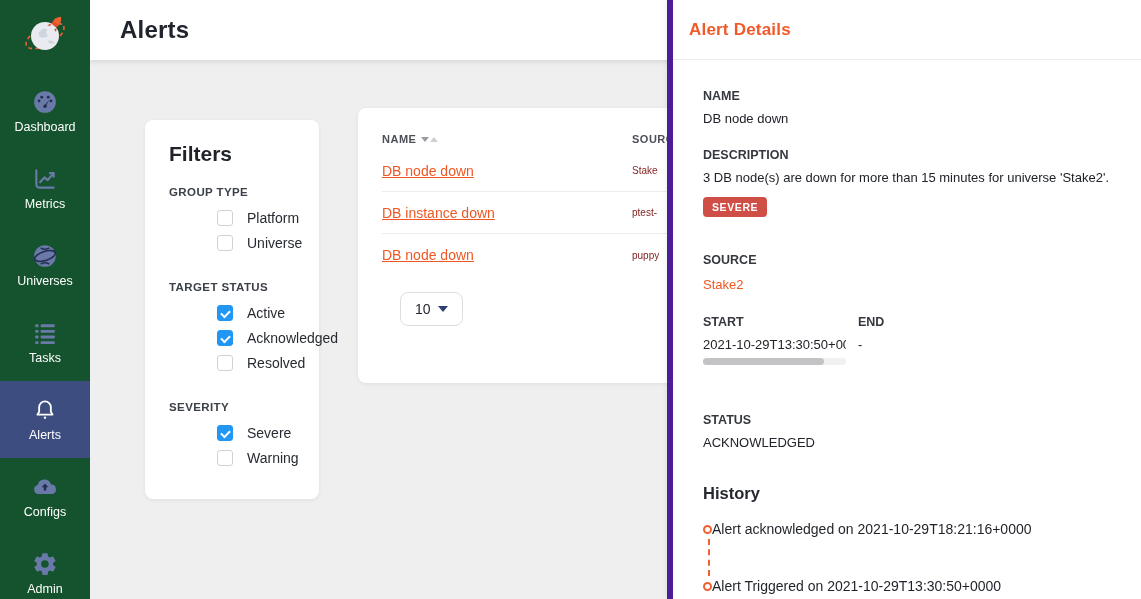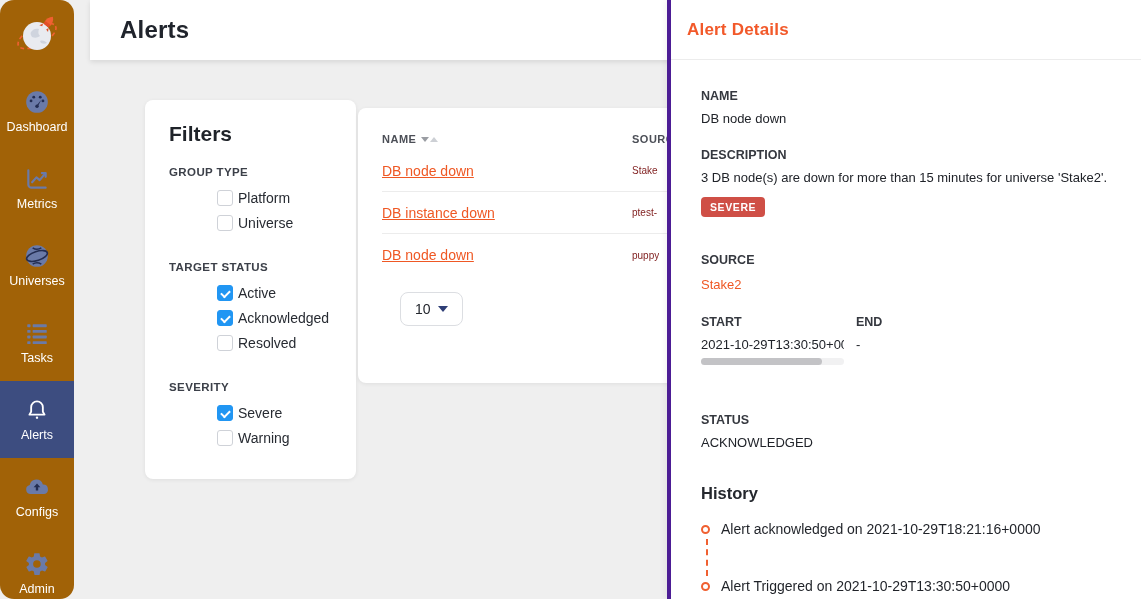--- a/index.html
+++ b/index.html
@@ -1,41 +1,41 @@
 <!DOCTYPE html>
 <html><head>
 <meta charset="utf-8">
 <style>
   * { margin:0; padding:0; box-sizing:border-box; }
   html,body { width:1141px; height:599px; overflow:hidden; }
   body { font-family:"Liberation Sans","DejaVu Sans",sans-serif; background:#efefef; position:relative; color:#232730; }
 
   
-  .sidebar { position:absolute; left:0; top:0; width:74px; height:599px; background:#a16207; z-index:20;border-radius:14px; }
+  .sidebar { position:absolute; left:0; top:0; width:90px; height:599px; background:#14532d; z-index:20; }
   .logo { height:73px; display:flex; align-items:center; justify-content:center; cursor:pointer; }
   .nav-item { height:77px; display:flex; flex-direction:column; align-items:center; justify-content:center; gap:5px; cursor:pointer; }
   .nav-item .icon { color:#6a7aa8; width:26px; height:26px; display:flex; align-items:center; justify-content:center; }
   .nav-item.active { background:#3d4d80; }
   .nav-item.active .icon { color:#ffffff; }
   .nav-label { color:#ffffff; font-size:12.5px; font-weight:500; }
 
   
   .header { position:absolute; left:90px; top:0; width:1051px; height:60px; background:#ffffff; box-shadow:0 2px 5px rgba(0,0,0,0.10); z-index:5; display:flex; align-items:center; padding-left:30px; }
   .page-title { font-size:24px; font-weight:700; color:#20242c; letter-spacing:0.2px; }
 
   
   .content { position:absolute; left:90px; top:60px; width:1051px; height:539px; background:#efefef; }
   .card { background:#ffffff; border-radius:8px; box-shadow:0 1px 4px rgba(0,0,0,0.07); position:absolute; }
 
   
-  .filters-card { left:55px; top:40px; width:211px; height:379px; padding:22px 24px; }
+  .filters-card { left:55px; top:60px; width:174px; height:379px; padding:22px 24px; }
   .filters-title { font-size:21px; font-weight:700; color:#1f2329; margin-bottom:20px; }
   .filter-section { margin-bottom:22px; }
   .filter-section-label { font-size:11.5px; font-weight:700; color:#3c4049; letter-spacing:0.4px; margin-bottom:12px; }
-  .checkbox-row { display:flex; align-items:center; gap:5px; margin-bottom:9px; cursor:pointer;padding-left:48px; }
+  .checkbox-row { display:flex; align-items:center; gap:14px; margin-bottom:9px; cursor:pointer;padding-left:48px; }
   .checkbox { width:16px; height:16px; background:#fff; border:1.5px solid #cfd2d8; border-radius:3px; position:relative; flex:none; }
   .checkbox.checked { background:#2196f3; border-color:#2196f3; }
   .checkbox.checked::after { content:""; position:absolute; left:3px; top:3.5px; width:7px; height:4px; border-left:2px solid #fff; border-bottom:2px solid #fff; transform:rotate(-45deg); }
   .checkbox-label { font-size:14px; color:#272b32; }
 
   
   .table-card { left:268px; top:48px; width:352px; height:275px; padding:20px 0 0 24px; }
   .tbl-head { display:flex; align-items:center; height:22px; }
   .tbl-col-name { width:250px; }
   .th { font-size:11px; font-weight:700; color:#4c4f57; letter-spacing:0.5px; }
@@ -46,39 +46,39 @@
   .caret-up { border-bottom:5px solid #cdd0d5; }
   .tbl-row { display:flex; align-items:center; height:42px; border-bottom:1px solid #ececec; }
   .tbl-row:first-of-type { border-top:none; }
   .tbl-row:last-of-type { border-bottom:none; }
   .alert-link { font-size:14px; color:#ef5824; text-decoration:underline; cursor:pointer; }
   .src-cell { font-size:10px; color:#7f1d1d; white-space:nowrap; overflow:hidden; }
   .page-size-btn { margin:16px 0 0 18px; display:inline-flex; align-items:center; gap:7px; border:1px solid #dcdee2; border-radius:8px; background:#fff; padding:8px 14px; font-size:14px; color:#23262d; cursor:pointer; font-family:inherit; }
   .page-caret { width:0; height:0; border-left:5px solid transparent; border-right:5px solid transparent; border-top:6px solid #2e3e76; }
 
   
-  .details-panel { position:absolute; left:667px; top:0; width:474px; height:599px; background:#ffffff; border-left:4px solid #4c1d95; box-shadow:-2px 0 6px rgba(0,0,0,0.05); z-index:10; }
+  .details-panel { position:absolute; left:667px; top:0; width:474px; height:599px; background:#ffffff; border-left:6px solid #4c1d95; box-shadow:-2px 0 6px rgba(0,0,0,0.05); z-index:10; }
   .panel-header { height:60px; border-bottom:1px solid #ececec; display:flex; align-items:center; padding:0 16px; }
   .panel-title { color:#f2592a; font-size:17px; font-weight:700; letter-spacing:0.2px; }
   .panel-body { padding:29px 26px 0 30px; }
   .detail-label { font-size:12.5px; font-weight:600; color:#35383f; margin-bottom:8px; }
   .detail-value { font-size:13px; color:#202329; }
   .detail-block { margin-bottom:22px; }
   .severity-badge { display:inline-block; margin-top:12px; background:#cf4f46; color:#ffffff; font-size:10.5px; font-weight:700; letter-spacing:0.6px; padding:4px 9px; border-radius:4px; }
   .source-block { margin-top:36px; }
   .source-link { font-size:13px; color:#ef5824; cursor:pointer; }
   .time-row { display:flex; margin-top:22px; }
   .time-col-start { width:155px; }
   .start-value-clip { width:143px; overflow:hidden; white-space:nowrap; }
   .hscrollbar { width:143px; height:7px; background:#f1f1f2; border-radius:4px; margin-top:6px; position:relative; }
   .hscrollbar-thumb { position:absolute; left:0; top:0; width:121px; height:7px; background:#c3c3c6; border-radius:4px; cursor:pointer; }
   .status-block { margin-top:48px; }
   .history-title { margin-top:34px; font-size:16.5px; font-weight:700; color:#25282e; }
   .history-list { margin-top:18px; }
-  .history-item { display:flex; align-items:center; gap:11px; }
+  .history-item { display:flex; align-items:center; }
   .history-dot { width:9px; height:9px; border:2px solid #f06031; border-radius:50%; background:#fff; flex:none; }
   .history-text { font-size:14px; color:#1f2228; }
   .history-connector { border-left:2px dashed #f06031; height:37px; margin-left:4.5px; margin-top:2px; margin-bottom:2px; }
 </style>
 </head>
 <body>
 
 <nav class="sidebar">
   <div class="logo">
     <span>

